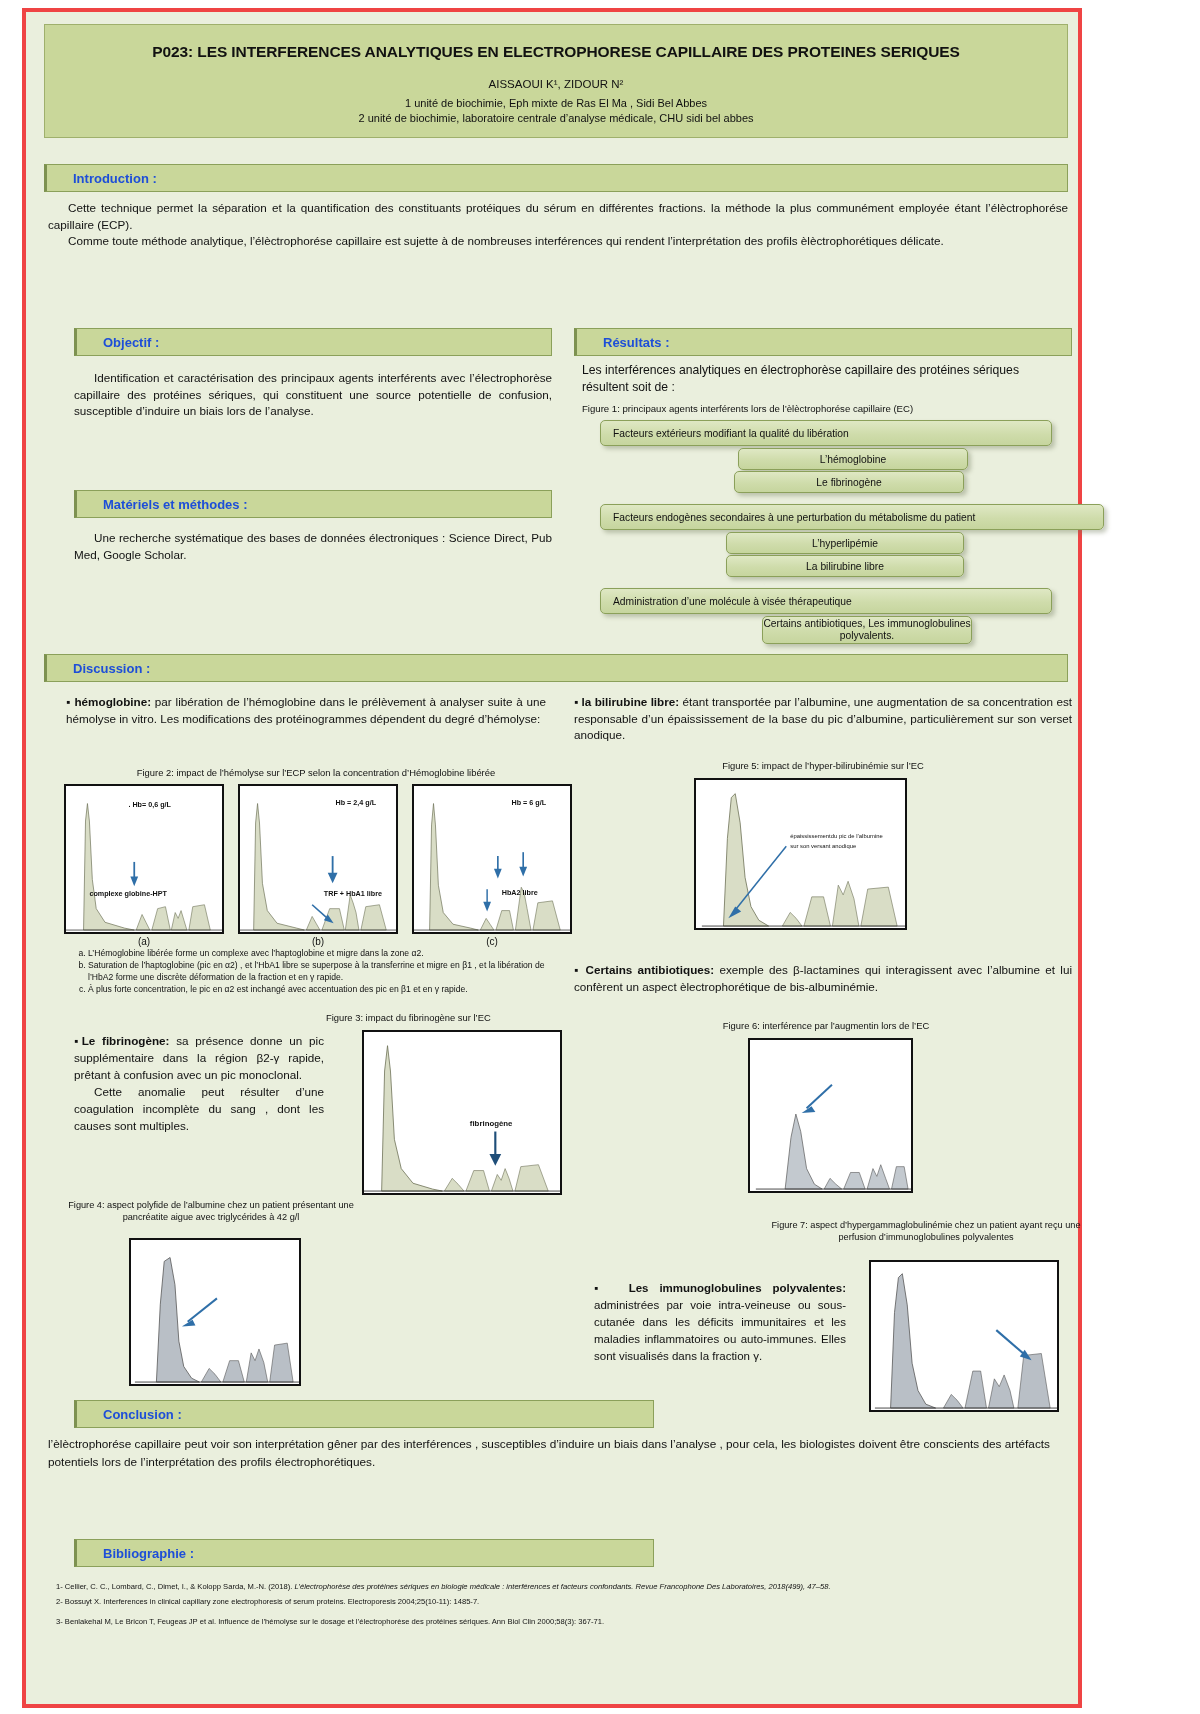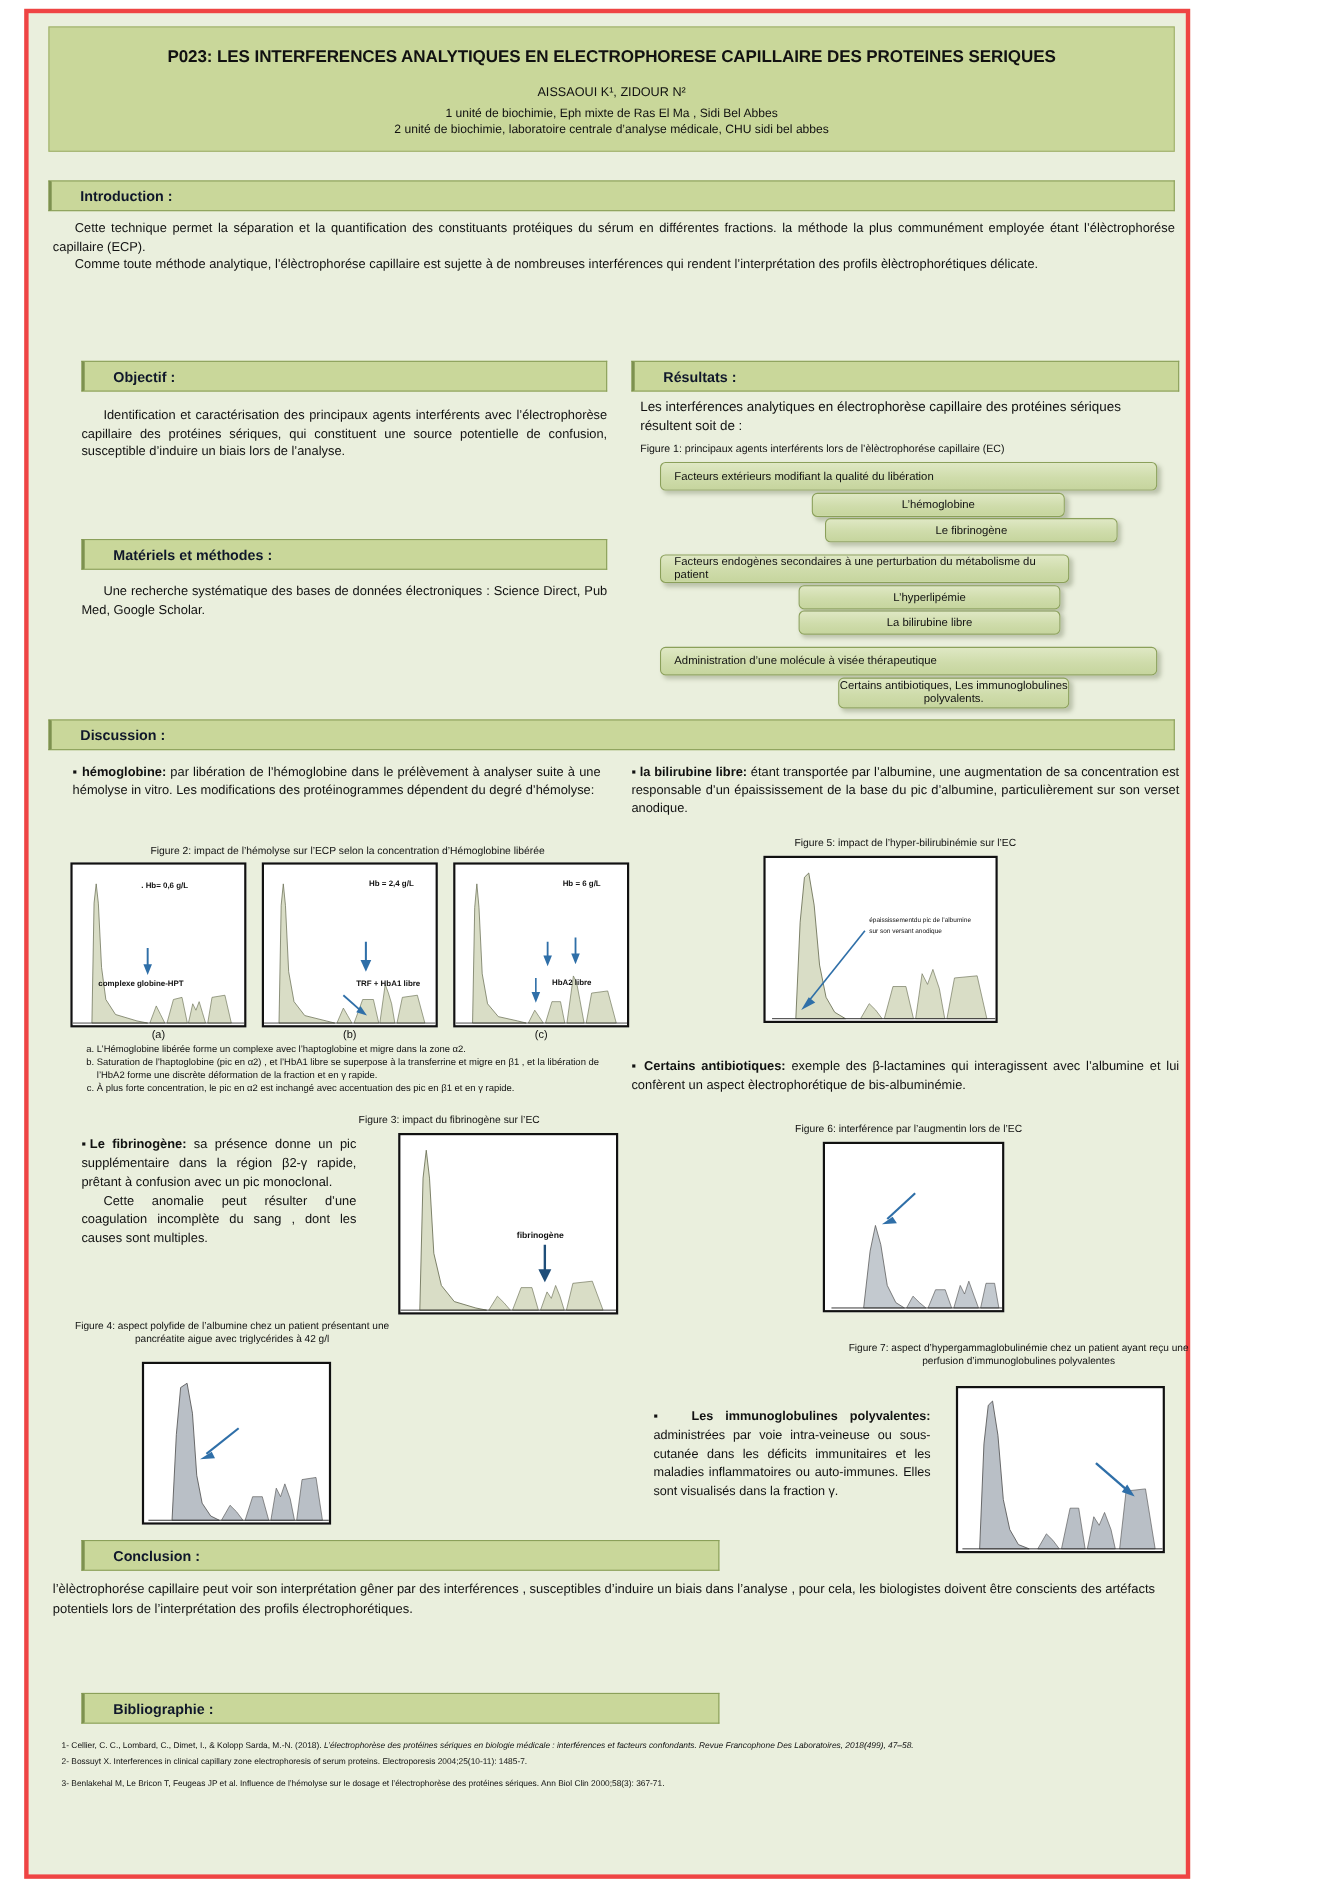--- a/index.html
+++ b/index.html
@@ -52,21 +52,21 @@
   .sec-bar {
     background: #c9d79a;
     border: 1px solid #8ba05a;
     border-left: 3px solid #7d9150;
     height: 28px;
     display: flex;
     align-items: center;
     padding-left: 26px;
     font-size: 13px;
     font-weight: bold;
-    color: #0f172a;
+    color: #1d4ed8;
   }
 
   
   .body-txt {
     font-size: 11.7px;
     line-height: 16.5px;
     text-align: justify;
     color: #111;
   }
   .indent { text-indent: 20px; }
@@ -176,23 +176,23 @@
   <div class="sec-bar" id="mat-bar">Matériels et méthodes :</div>
   <div class="body-txt indent" id="mat-text">Une recherche systématique des bases de données électroniques : Science Direct, Pub Med, Google Scholar.</div>
 
   <div class="sec-bar" id="res-bar">Résultats :</div>
   <div id="res-text">Les interférences analytiques en électrophorèse capillaire des protéines sériques résultent soit de :</div>
   <div id="fig1-cap">Figure 1: principaux agents interférents lors de l’èlèctrophorése capillaire (EC)</div>
 
   <div class="flow-wrap">
     <div class="flow-box" style="left:18px; top:0px; width:452px; height:26px;">Facteurs extérieurs modifiant la qualité du libération</div>
     <div class="flow-box center" style="left:156px; top:28px; width:230px; height:22px;">L’hémoglobine</div>
-    <div class="flow-box center" style="left:168px; top:51px; width:266px; height:22px;">Le fibrinogène</div>
-
-    <div class="flow-box" style="left:18px; top:84px; width:372px; height:26px;">Facteurs endogènes secondaires à une perturbation du métabolisme du patient</div>
+    <div class="flow-box center" style="left:152px; top:51px; width:230px; height:22px;">Le fibrinogène</div>
+
+    <div class="flow-box" style="left:18px; top:84px; width:504px; height:26px;">Facteurs endogènes secondaires à une perturbation du métabolisme du patient</div>
     <div class="flow-box center" style="left:144px; top:112px; width:238px; height:22px;">L’hyperlipémie</div>
     <div class="flow-box center" style="left:144px; top:135px; width:238px; height:22px;">La bilirubine libre</div>
 
     <div class="flow-box" style="left:18px; top:168px; width:452px; height:26px;">Administration d’une molécule à visée thérapeutique</div>
     <div class="flow-box center two-line" style="left:180px; top:196px; width:210px; height:28px;">Certains antibiotiques,  Les immunoglobulines polyvalents.</div>
   </div>
 
   <div class="sec-bar" id="disc-bar">Discussion :</div>
 
   <div class="body-txt" id="disc-left-1">

